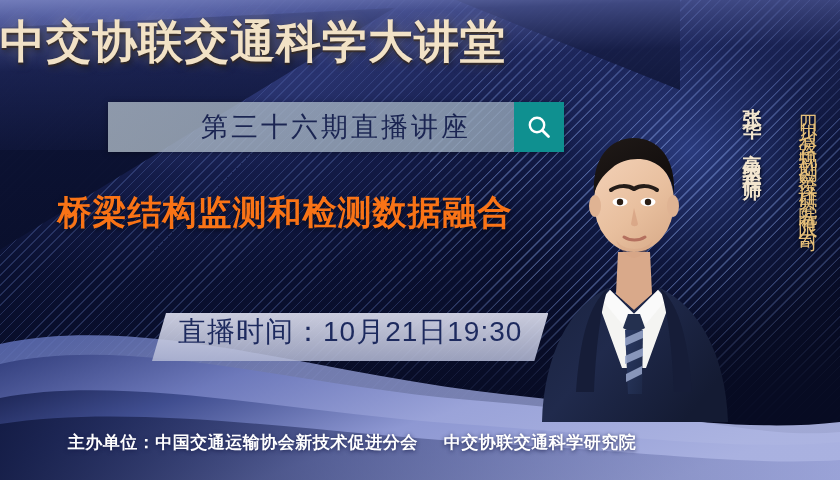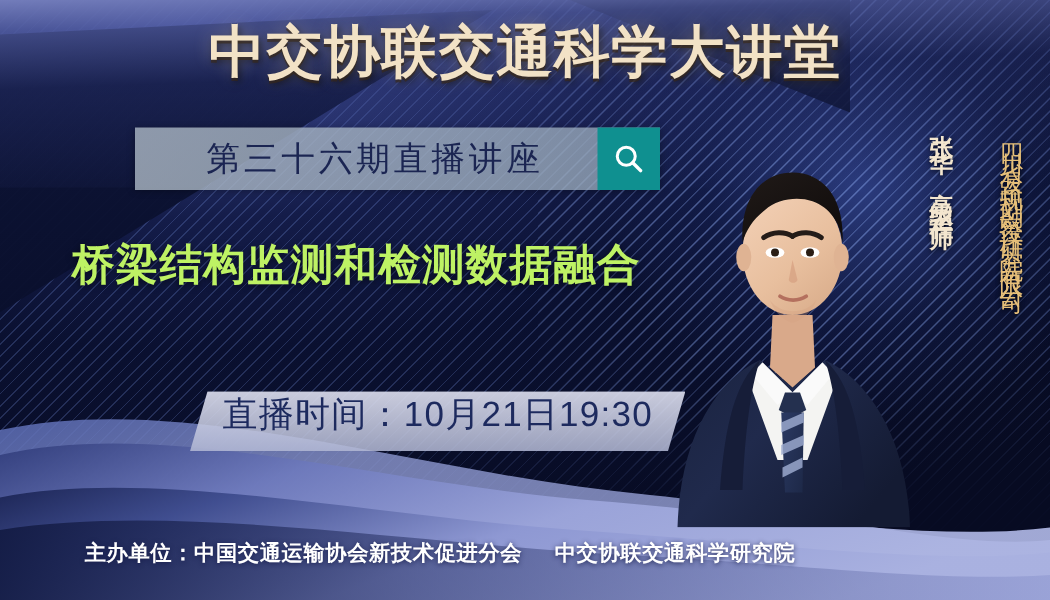--- a/index.html
+++ b/index.html
@@ -108,21 +108,21 @@
     pointer-events: none;
   }
   .wave svg { display:block; width:100%; height:100%; }
 
   
 
   .main-title {
     position: absolute;
     left: 0; top: 18px;
     width: 840px;
-    text-align: center;
+    text-align: left;
     font-size: 45px;
     line-height: 1.08;
     font-weight: 700;
     letter-spacing: 1px;
     color: #f2e2c6;
     text-shadow:
       0 2px 0 rgba(60,40,15,0.55),
       0 0 14px rgba(255,225,170,0.28),
       2px 3px 6px rgba(0,0,0,0.6);
     white-space: nowrap;
@@ -130,20 +130,21 @@
 
   
   .subtitle-bar {
     position: absolute;
     left: 108px; top: 102px;
     width: 420px; height: 50px;
     background: linear-gradient(90deg, rgba(172,184,196,0.80) 0%, rgba(160,176,192,0.78) 70%, rgba(150,168,186,0.76) 100%);
     display: flex;
     align-items: center;
     box-shadow: 0 1px 6px rgba(0,0,0,0.35);
+    padding-left: 36px;
   }
   .subtitle-text {
     flex: 1;
     text-align: center;
     font-size: 27px;
     font-weight: 500;
     color: #1b2552;
     letter-spacing: 3px;
     padding-left: 14px;
     white-space: nowrap;
@@ -159,21 +160,21 @@
 
   
   .topic {
     position: absolute;
     left: 0; top: 190px;
     width: 570px;
     text-align: center;
     font-size: 34px;
     line-height: 1.32;
     font-weight: 700;
-    color: #bef264;
+    color: #f97316;
     letter-spacing: 1px;
     text-shadow: 0 2px 5px rgba(0,0,0,0.55);
   }
   .topic-l2 { display: block; }
 
   
   .time-pill {
     position: absolute;
     left: 152px; top: 313px;
     height: 48px;

